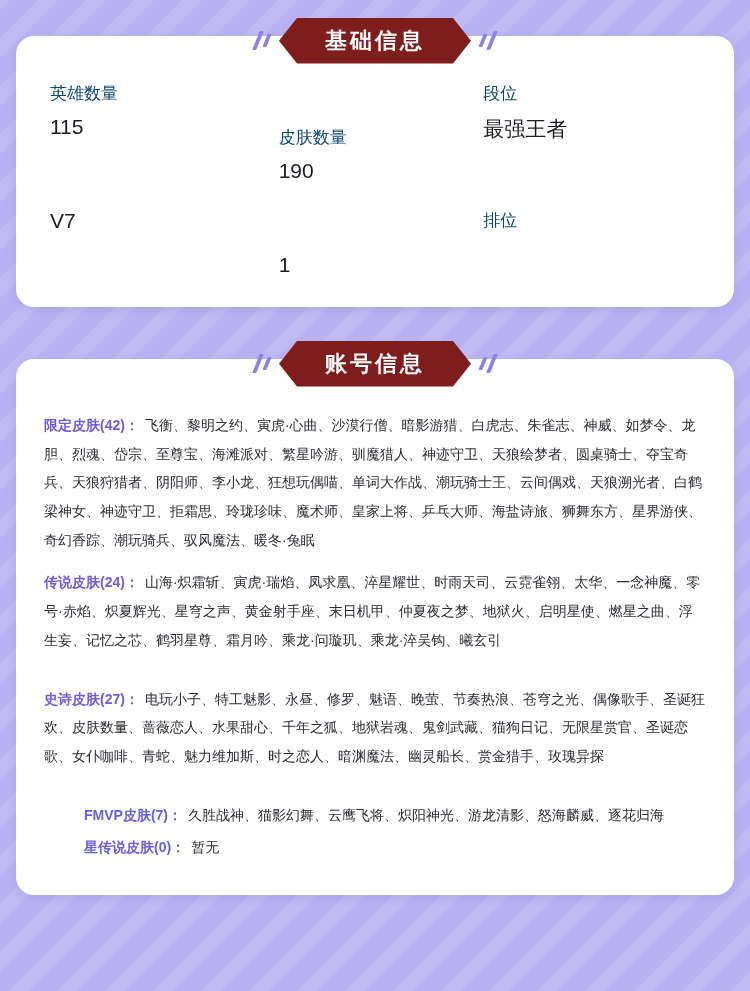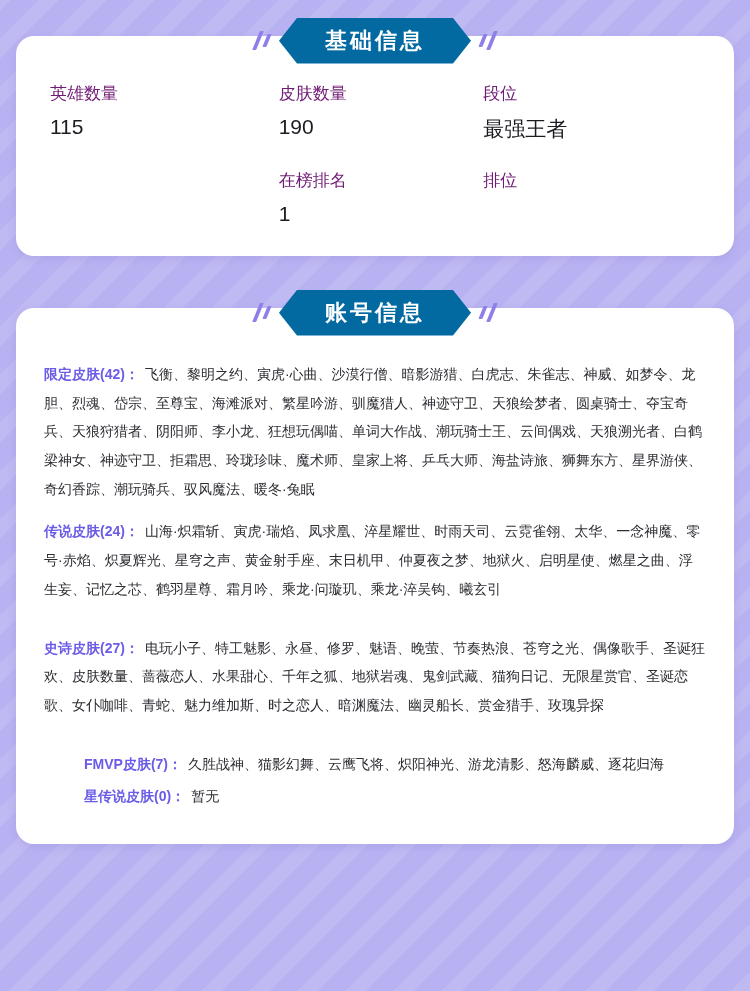--- a/index.html
+++ b/index.html
@@ -53,21 +53,21 @@
     left: 0;
     right: 0;
     display: flex;
     justify-content: center;
     align-items: center;
     z-index: 5;
     pointer-events: none;
   }
   .banner {
     position: relative;
-    background: #0369a1;
+    background: #7f1d1d;
     color: #ffffff;
     font-size: 22px;
     font-weight: bold;
     letter-spacing: 3px;
     padding: 9px 46px;
     clip-path: polygon(18px 0, calc(100% - 18px) 0, 100% 50%, calc(100% - 18px) 100%, 18px 100%, 0 50%);
     text-align: center;
     line-height: 1.25;
   }
   .banner-deco {
@@ -89,30 +89,30 @@
   .banner-deco.right span:nth-child(1) { right: 3px; }
   .banner-deco.right span:nth-child(2) { right: 12px; height: 13px; top: 6px;}
 
   
   .info-grid {
     display: grid;
     grid-template-columns: repeat(3, 1fr);
     row-gap: 26px;
   }
   .info-cell .label {
-    color: #701a75;
+    color: #0c4a6e;
     font-size: 17px;
     margin-bottom: 10px;
   }
   .info-cell .value {
     color: #1b1b22;
     font-size: 21px;
     font-weight: normal;
   }
-  .info-cell.col2 { text-align: left; padding-left: 12px; }
+  .info-cell.col2 { text-align: left; padding-left: 12px; margin-top: 44px; }
   .info-cell.col3 { text-align: left; }
 
   
   .acct-card {
     padding: 52px 28px 34px 28px;
   }
   .skin-block {
     font-size: 14px;
     line-height: 2.05;
     color: #2c2c33;
@@ -160,24 +160,24 @@
           <div class="label">皮肤数量</div>
           <div class="value">190</div>
         </div>
 
         <div class="info-cell col3">
           <div class="label">段位</div>
           <div class="value">最强王者</div>
         </div>
 
         <div class="info-cell col1">
+          <div class="value">V7</div>
         </div>
 
         <div class="info-cell col2">
-          <div class="label">在榜排名</div>
           <div class="value">1</div>
         </div>
 
         <div class="info-cell col3">
           <div class="label">排位</div>
         </div>
 
       </div>
     </div>
   </div>

